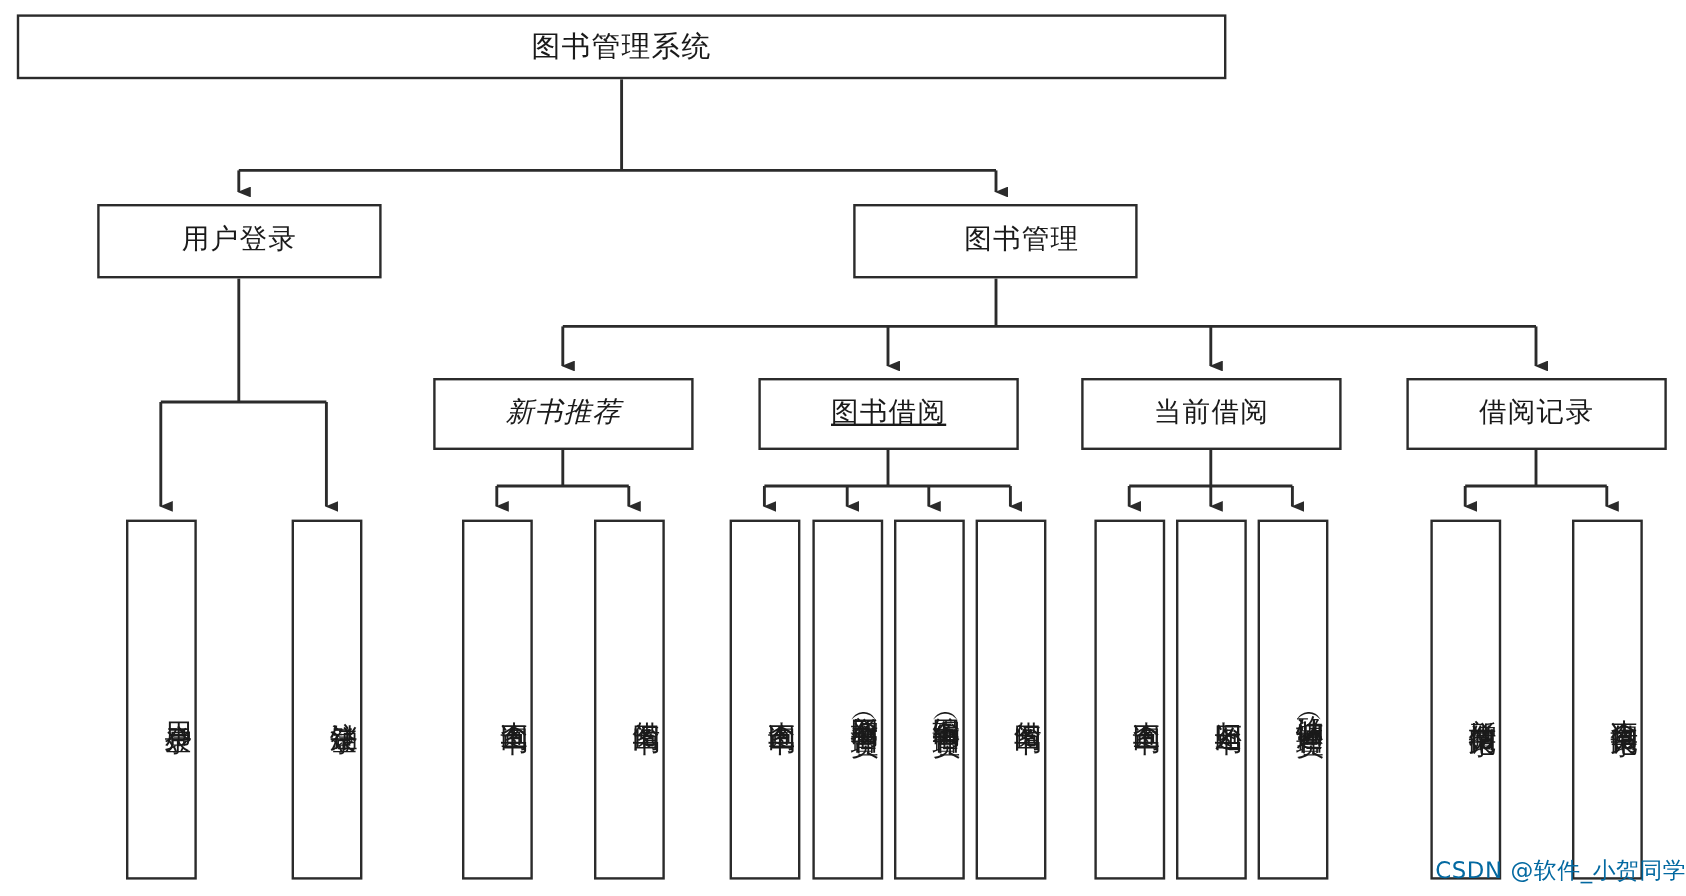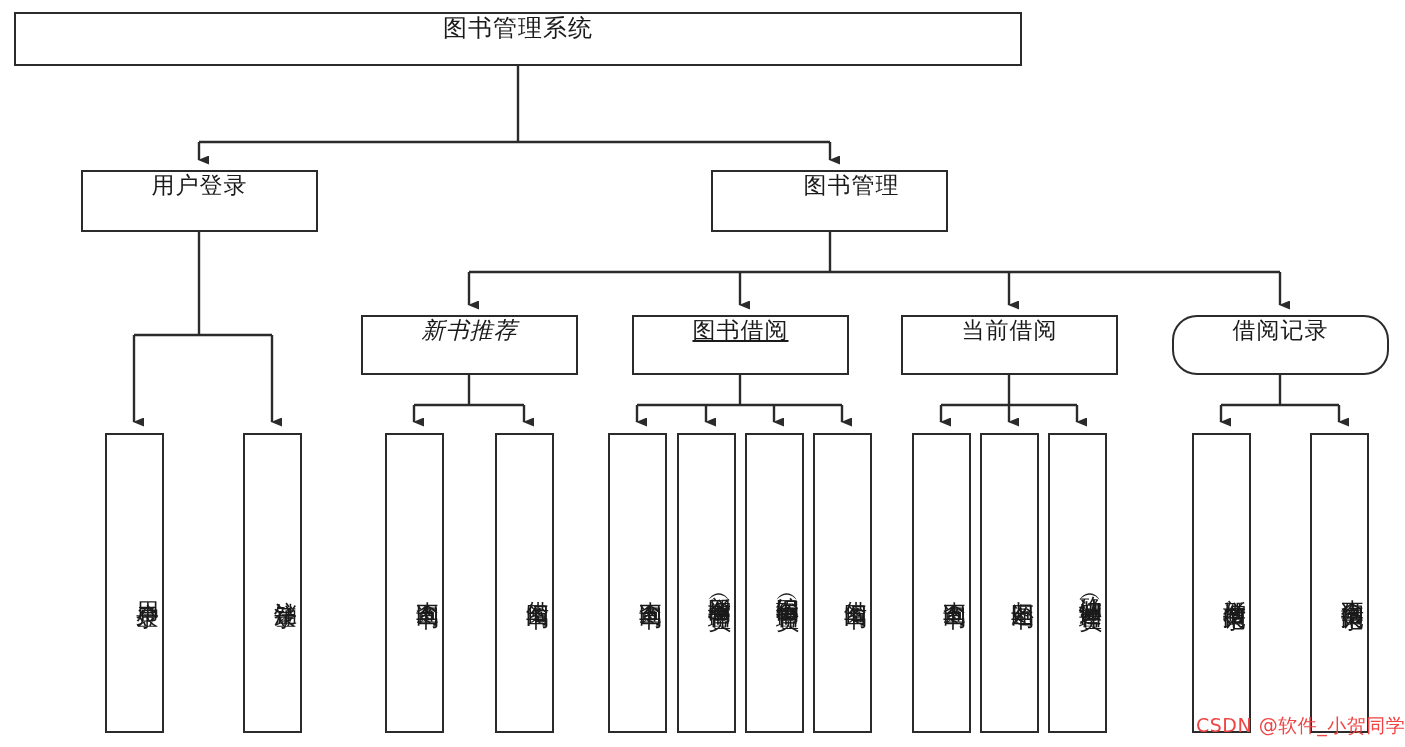--- a/index.html
+++ b/index.html
@@ -18,20 +18,21 @@
     height: 747px;
     background: #ffffff;
     overflow: hidden;
   }
   .node {
     position: absolute;
     box-sizing: border-box;
     border: 2.2px solid #2b2b2b;
     background: #ffffff;
     display: flex;
+    align-items: center;
     justify-content: center;
     text-align: center;
     color: #1a1a1a;
   }
   .node.h {
     font-size: 23px;
     line-height: 1.2;
     letter-spacing: 1px;
   }
   .node.h.root {
@@ -56,21 +57,21 @@
     position: absolute;
     left: 0;
     top: 0;
     width: 1405px;
     height: 747px;
     pointer-events: none;
   }
   .watermark {
     position: absolute;
     font-size: 19px;
-    color: #ef4444;
+    color: #0369a1;
     white-space: nowrap;
     letter-spacing: 0.5px;
   }
 </style>
 </head>
 <body>
 
 <div id="canvas">
 
   <svg id="wires" viewBox="0 0 1405 747">
@@ -138,21 +139,21 @@
 
   <div class="node h" style="left:361px; top:315px; width:217px; height:60px;font-style:italic;">
     <span>新书推荐</span>
   </div>
   <div class="node h" style="left:632px; top:315px; width:217px; height:60px;text-decoration:underline;">
     <span>图书借阅</span>
   </div>
   <div class="node h" style="left:901px; top:315px; width:217px; height:60px;">
     <span>当前借阅</span>
   </div>
-  <div class="node h" style="left:1172px; top:315px; width:217px; height:60px;border-radius:25px;">
+  <div class="node h" style="left:1172px; top:315px; width:217px; height:60px;">
     <span>借阅记录</span>
   </div>
 
   <div class="node v" style="left:105px; top:433px; width:59px; height:300px;">
     <span class="vtext">用户登录</span>
   </div>
   <div class="node v" style="left:243px; top:433px; width:59px; height:300px;">
     <span class="vtext">注销登录</span>
   </div>
 

